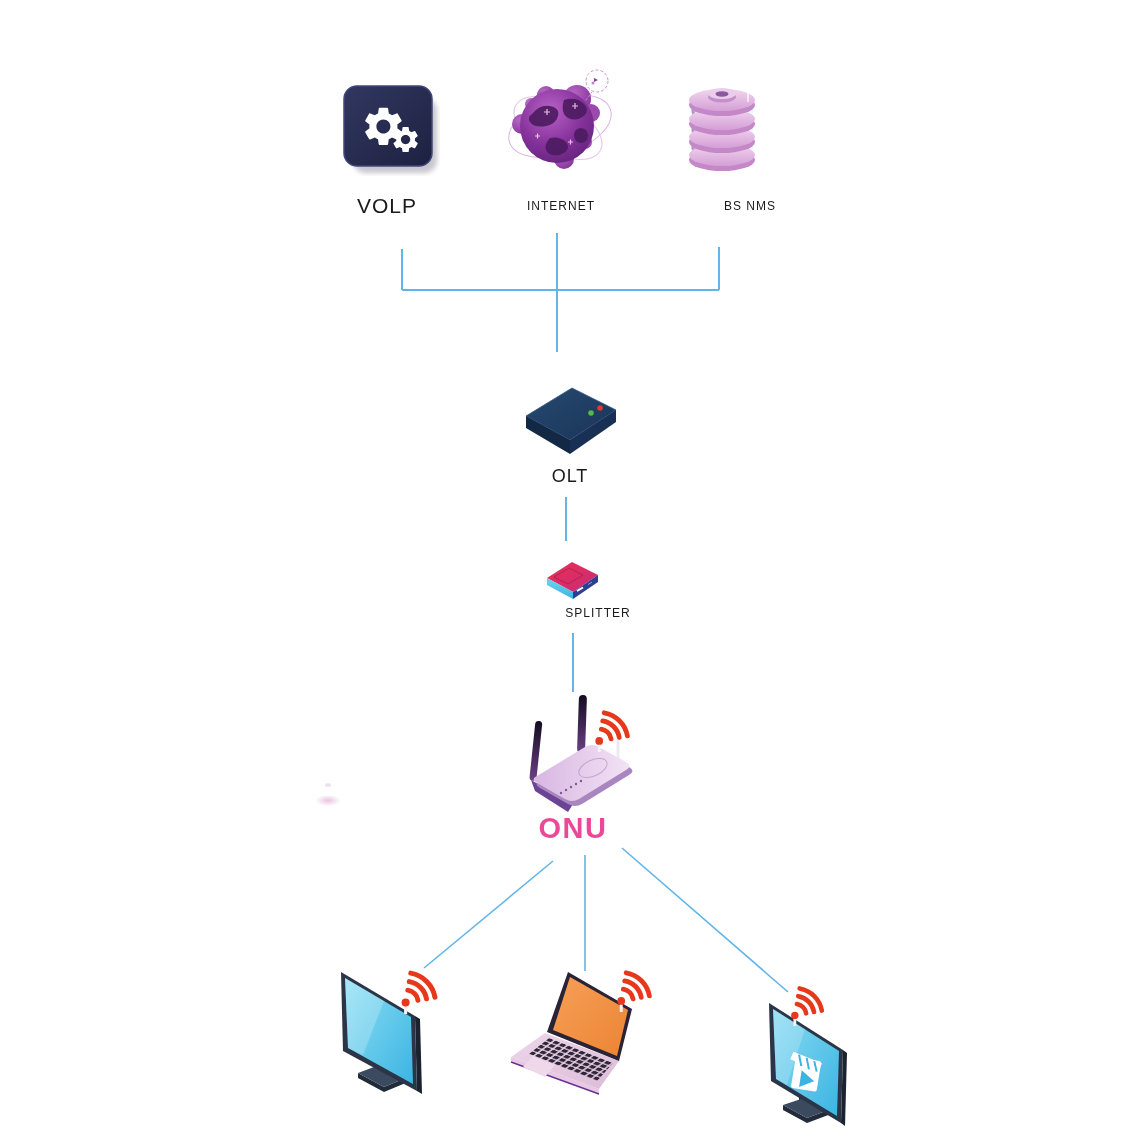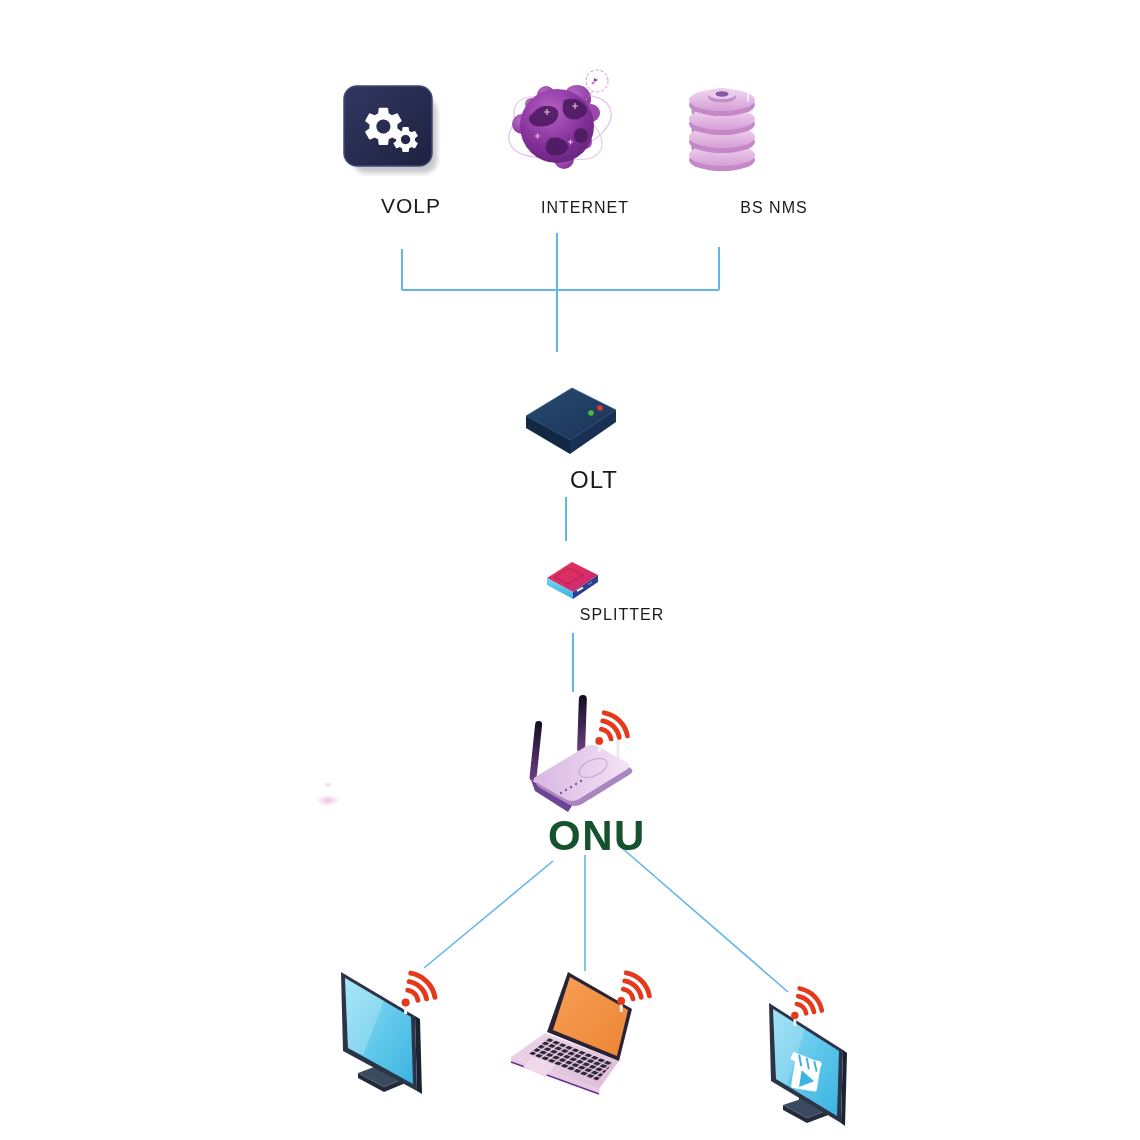--- a/index.html
+++ b/index.html
@@ -1,25 +1,25 @@
 <!DOCTYPE html>
 <html><head>
 <meta charset="utf-8">
 <style>
   html,body{margin:0;padding:0;background:#ffffff;}
   .canvas{position:relative;width:1140px;height:1140px;background:#ffffff;overflow:hidden;
           font-family:"Liberation Sans",sans-serif;}
   .connectors{position:absolute;left:0;top:0;width:1140px;height:1140px;pointer-events:none;}
   .node-icon{position:absolute;display:block;}
   .lbl{position:absolute;color:#1a1a1a;white-space:nowrap;transform:translateX(-50%);
-       letter-spacing:1px;margin-left:24px;}
+       letter-spacing:1px;}
   .lbl-volp{font-size:21px;}
-  .lbl-sm{font-size:16px;}
-  .lbl-md{font-size:24px;}
-  .lbl-onu{font-size:42px;font-weight:800;letter-spacing:1.5px;color:#14532d;}
+  .lbl-sm{font-size:12px;}
+  .lbl-md{font-size:18px;}
+  .lbl-onu{font-size:29px;font-weight:800;letter-spacing:1.5px;color:#ec4899;}
   .smudge{position:absolute;left:316px;top:795px;width:24px;height:11px;border-radius:50%;
           background:radial-gradient(ellipse at center,#ecc4e0 0%,rgba(236,196,224,0) 75%);}
   .smudge2{position:absolute;left:325px;top:783px;width:6px;height:4px;border-radius:50%;
           background:rgba(220,190,215,0.45);}
 </style>
 </head>
 <body>
 
 <div class="canvas">
 

